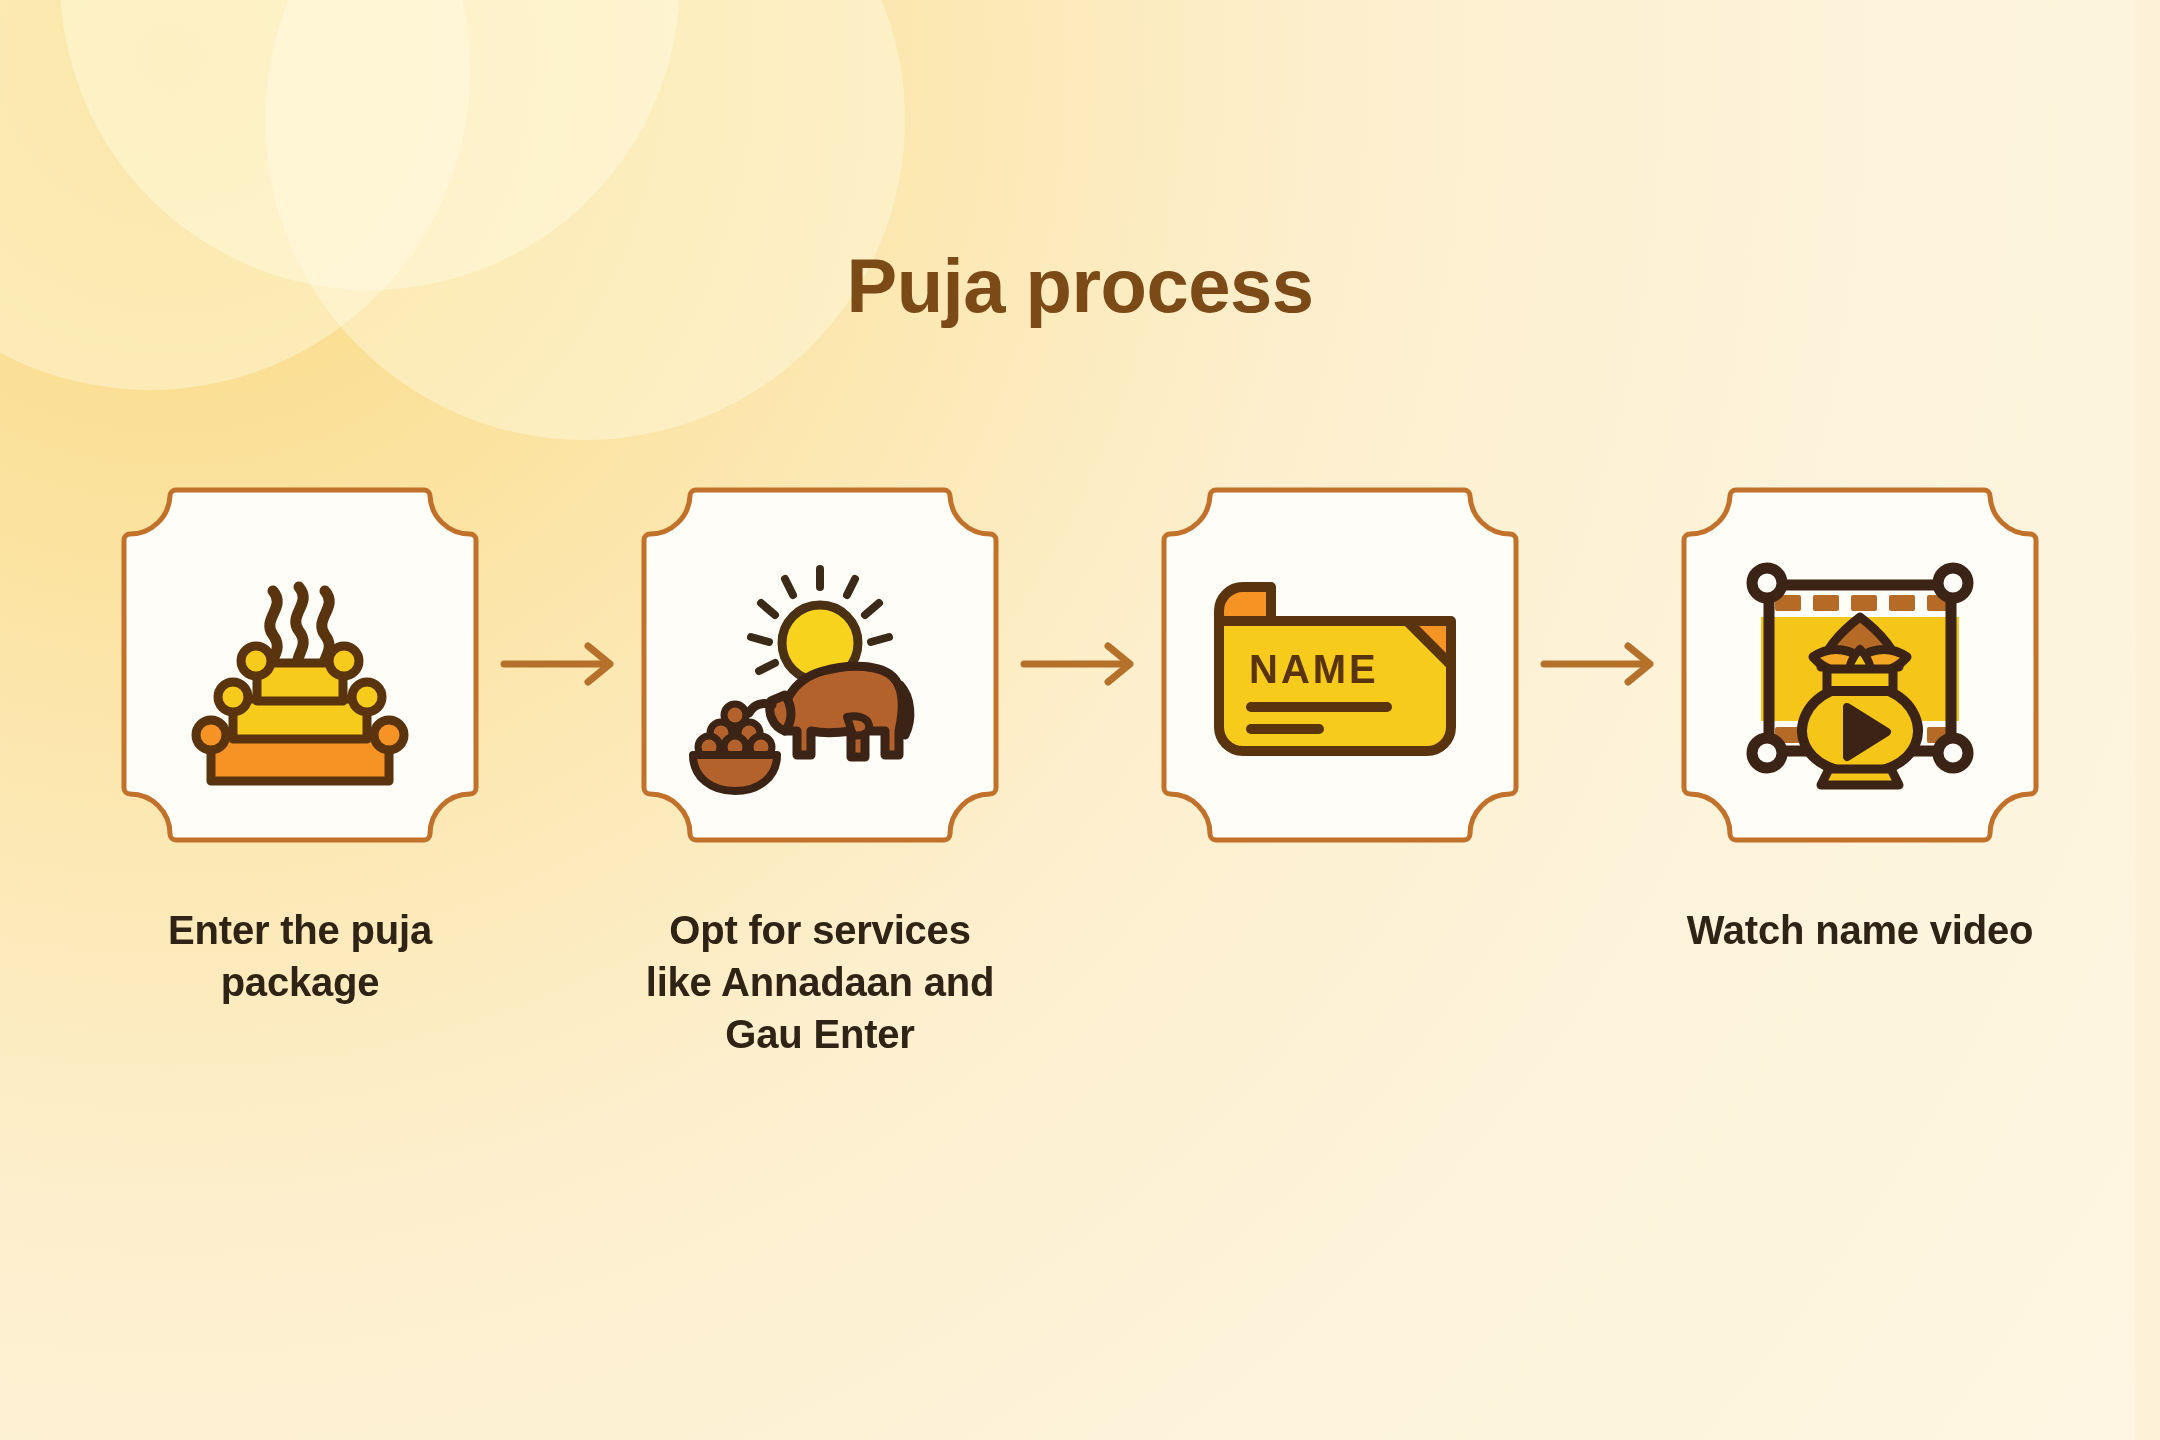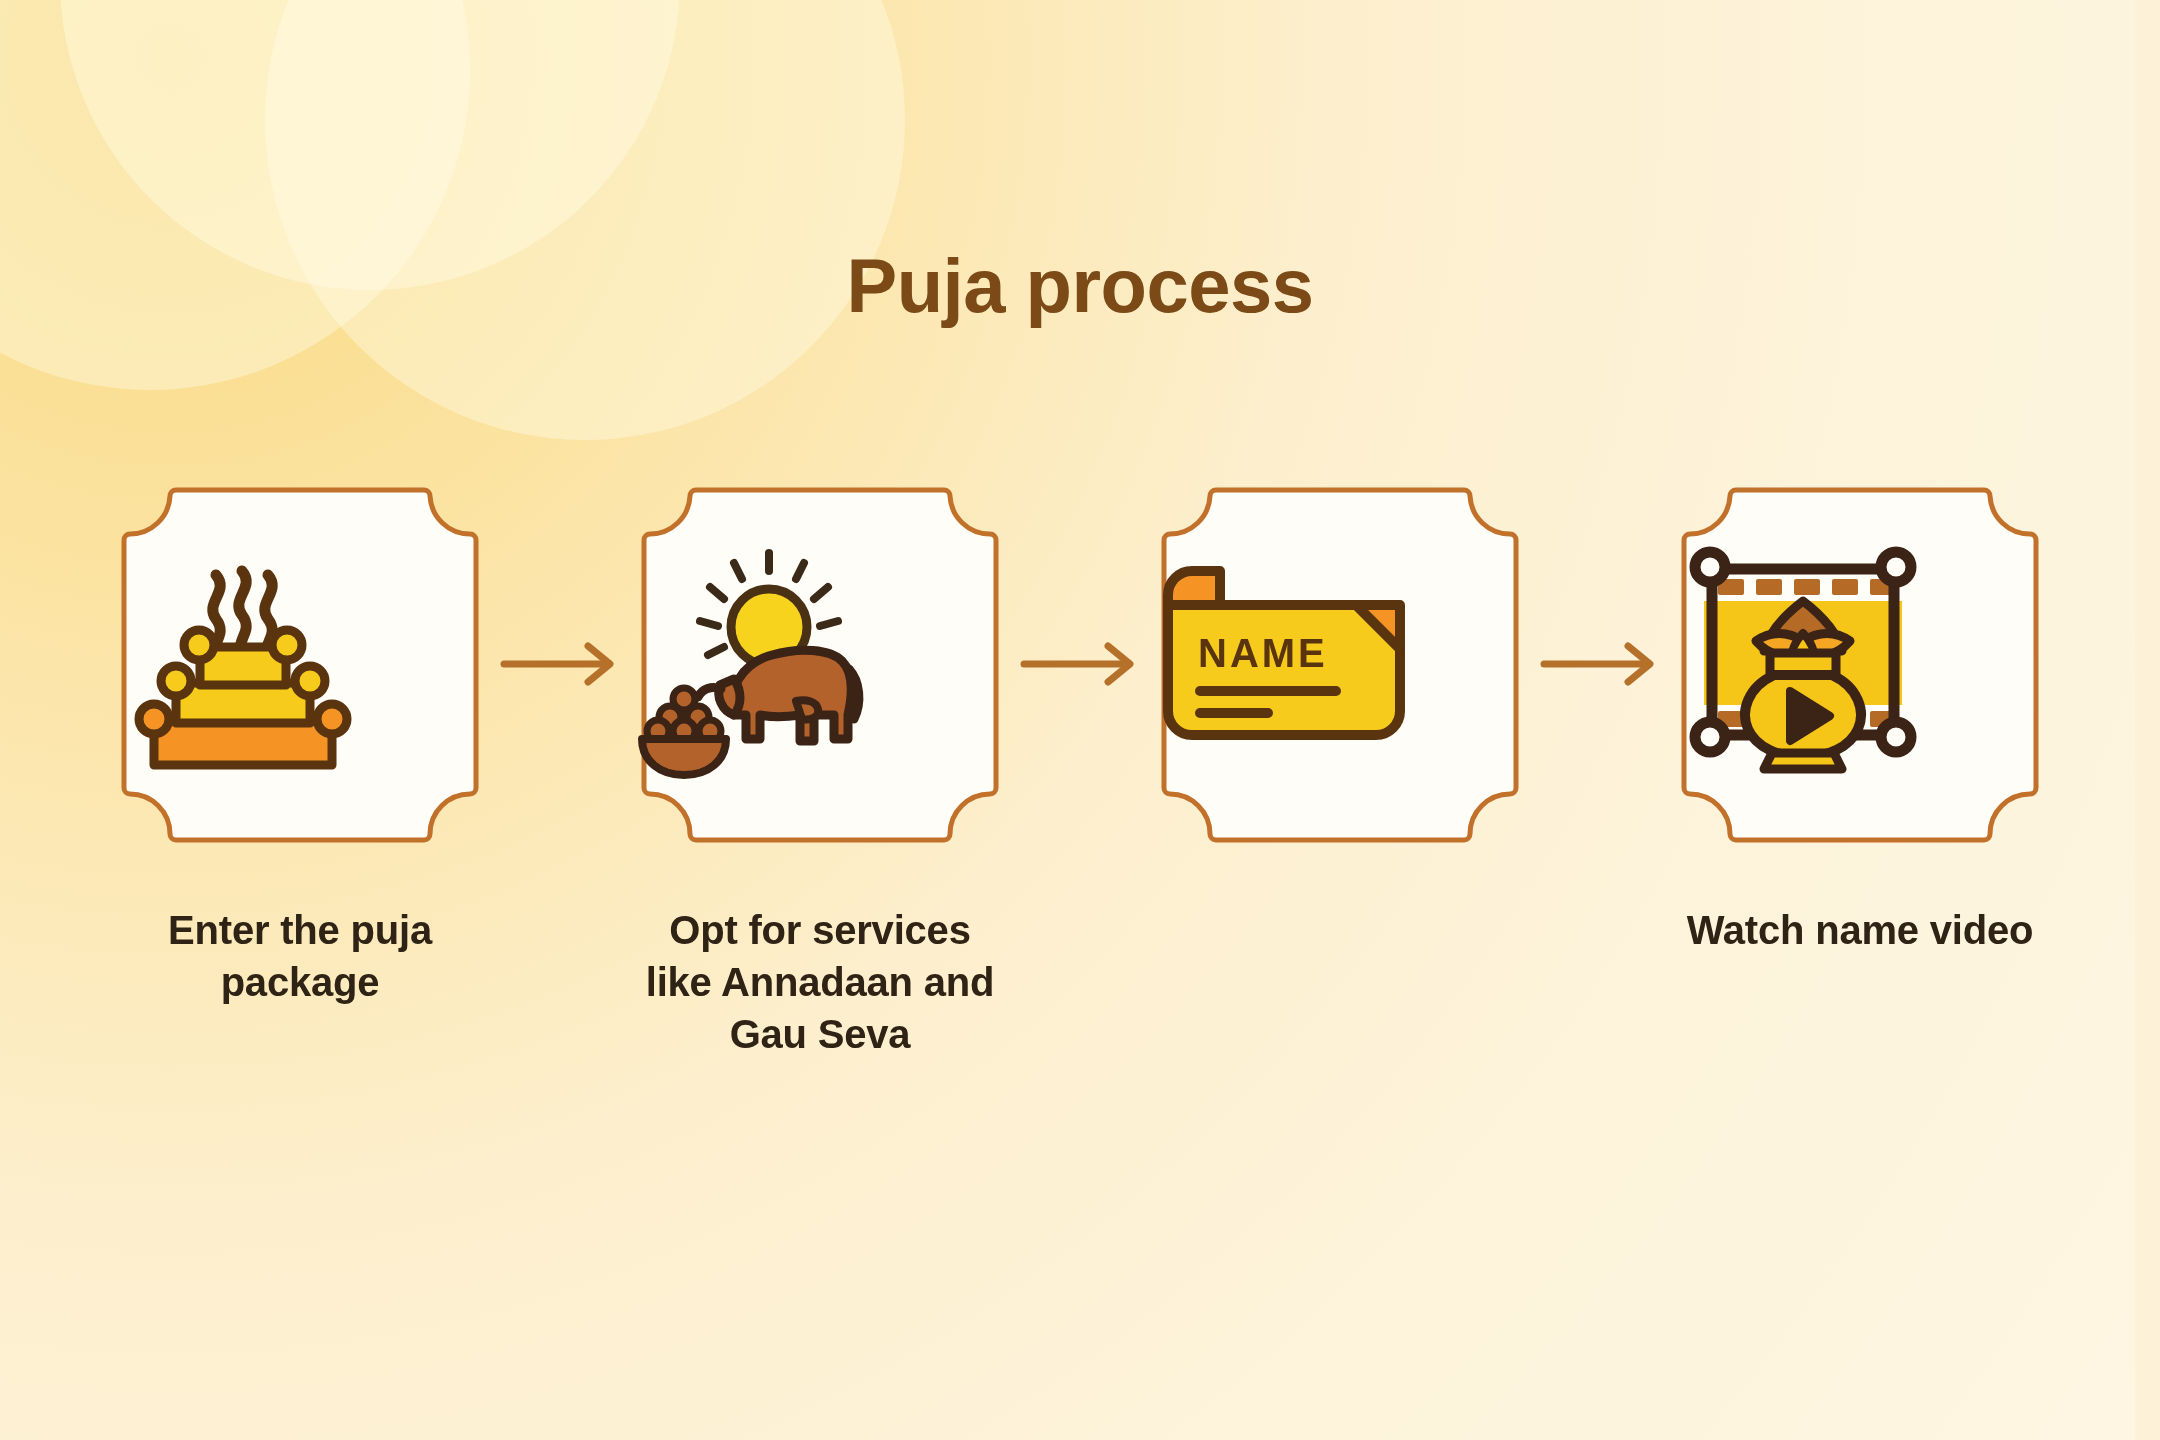--- a/index.html
+++ b/index.html
@@ -76,26 +76,26 @@
   .card {
     width: 364px;
     height: 364px;
     position: relative;
     display: block;
   }
   .card svg { display: block; }
 
   .icon-layer {
     position: absolute;
-    left: 0; top: 0;
+    left: 0; top: 16px;
     width: 364px;
     height: 364px;
     display: flex;
     align-items: center;
-    justify-content: flex-start;
+    justify-content: center;
   }
 
   .caption {
     margin-top: 56px;
     width: 350px;
     text-align: center;
     font-size: 40px;
     line-height: 1.30;
     font-weight: 700;
     color: #2E2314;
@@ -243,21 +243,21 @@
                 <circle cx="60" cy="178" r="11" fill="#B4622B" stroke="#3B2315" stroke-width="7"></circle>
                 <circle cx="20" cy="192" r="11" fill="#B4622B" stroke="#3B2315" stroke-width="7"></circle>
                 <circle cx="46" cy="192" r="11" fill="#B4622B" stroke="#3B2315" stroke-width="7"></circle>
                 <circle cx="72" cy="192" r="11" fill="#B4622B" stroke="#3B2315" stroke-width="7"></circle>
               </g>
               <path d="M4 200 H88 C88 222 70 236 46 236 C22 236 4 222 4 200 Z" fill="#B4622B" stroke="#3B2315" stroke-width="8" stroke-linejoin="round"></path>
             </svg>
           </div>
         </div>
       </div>
-      <div class="caption">Opt for services like Annadaan and Gau Seva</div>
+      <div class="caption">Opt for services like Annadaan and Gau Enter</div>
     </div>
 
     <div class="connector">
       <svg width="120" height="48" viewBox="0 0 120 48">
         <g fill="none" stroke="#B5702A" stroke-width="7" stroke-linecap="round" stroke-linejoin="round">
           <line x1="4" y1="24" x2="108" y2="24"></line>
           <polyline points="88,6 110,24 88,42"></polyline>
         </g>
       </svg>
     </div>

